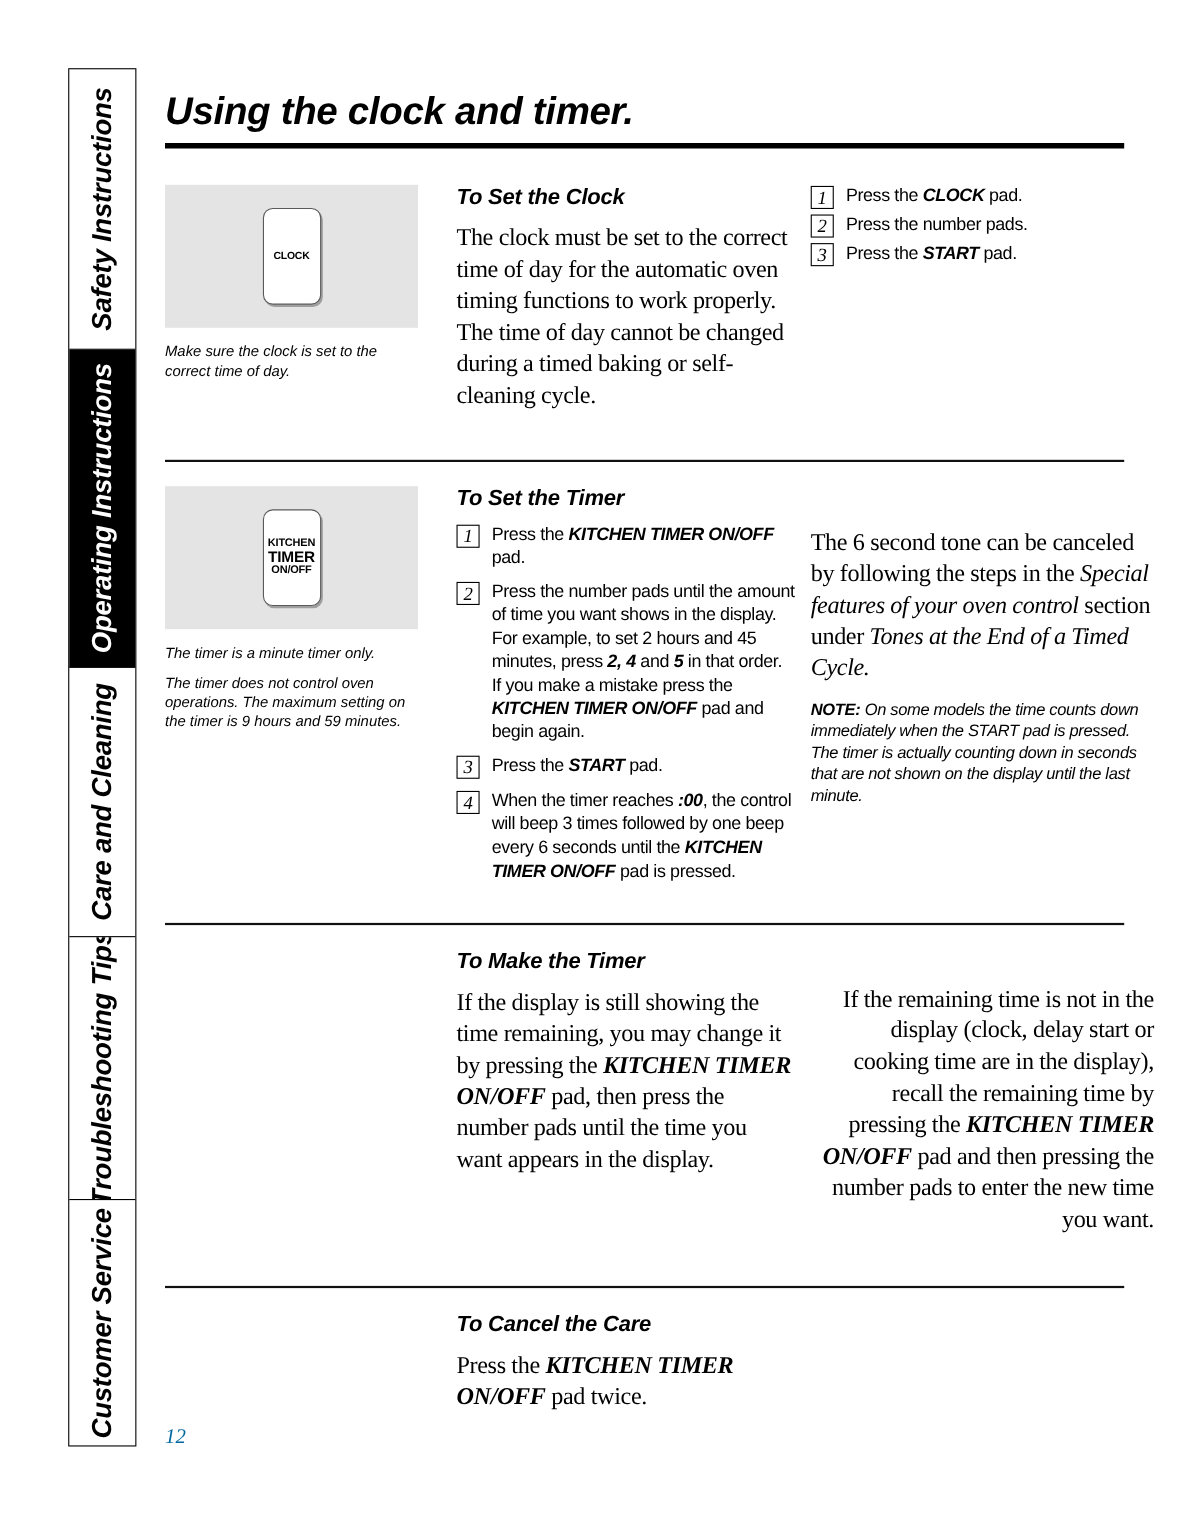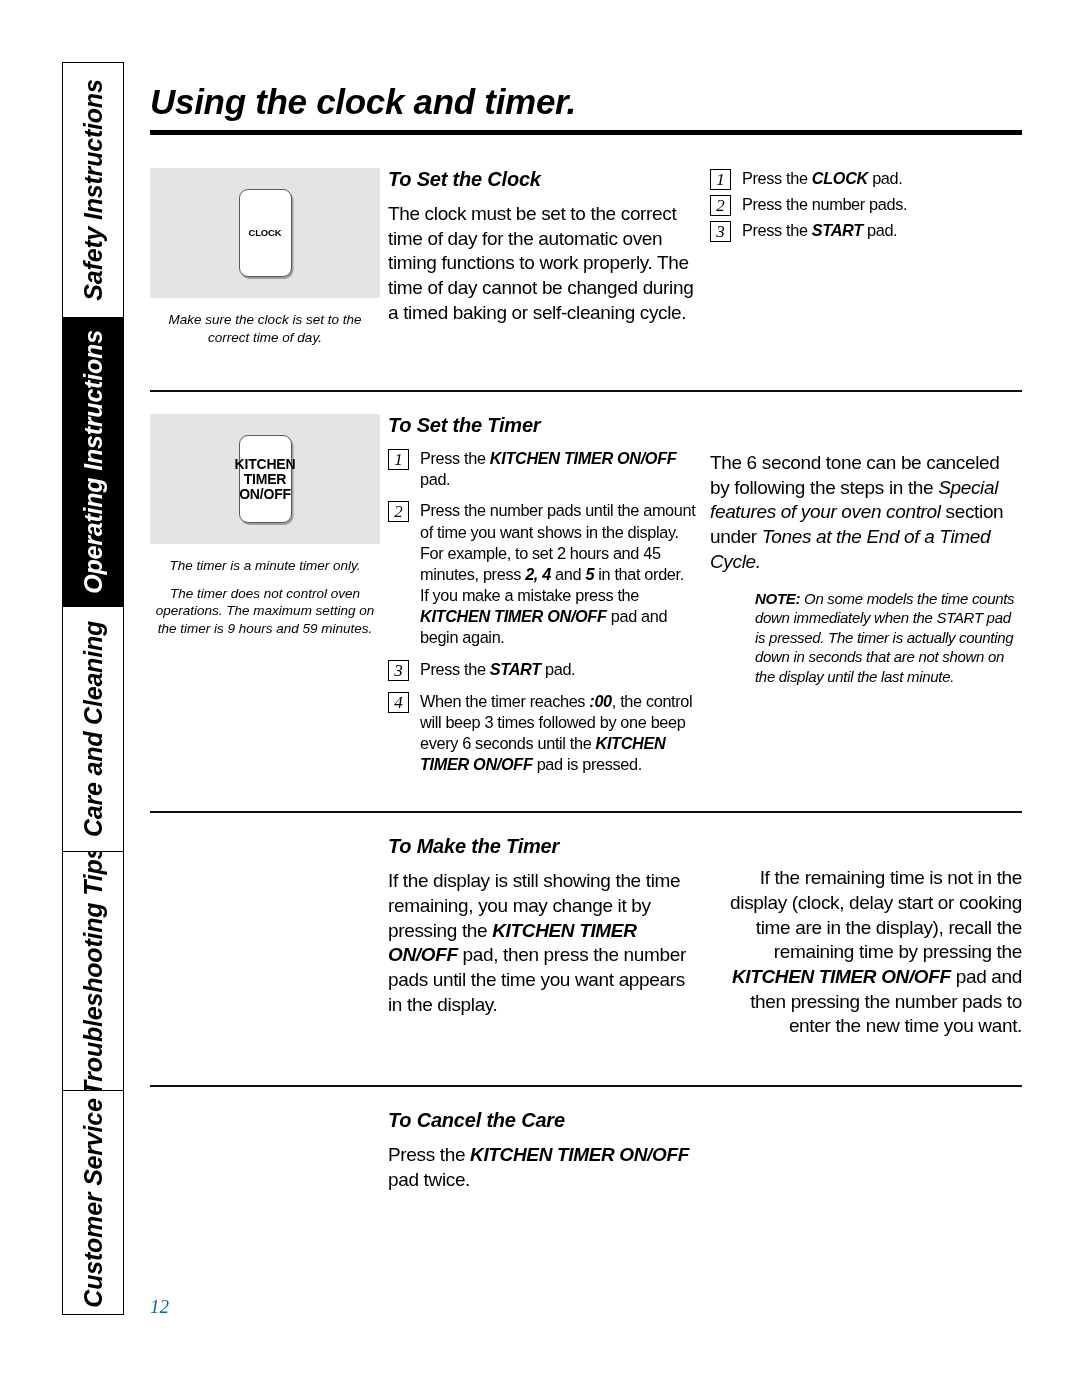--- a/index.html
+++ b/index.html
@@ -80,21 +80,21 @@
     background: #111;
     margin: 0;
   }
 
   
   .row {
     display: flex;
     align-items: flex-start;
   }
   .col-left   { width: 238px; flex: 0 0 238px; padding-right: 8px; box-sizing: border-box; }
-  .col-mid    { width: 322px; flex: 0 0 322px; padding-right: 14px; box-sizing: border-box; }
+  .col-mid    { width: 322px; flex: 0 0 322px; padding-right: 14px; box-sizing: border-box; margin-left: 27px; }
   .col-right  { width: 312px; flex: 0 0 312px; box-sizing: border-box; }
 
   .graphic-box {
     background: #e4e4e4;
     height: 130px;
     display: flex;
     align-items: center;
     justify-content: center;
   }
   .pad {
@@ -112,44 +112,44 @@
   .pad-timer { width: 53px; height: 88px; }
   .pad-line {
     font-family: "Liberation Sans", sans-serif;
     font-weight: bold;
     line-height: 1.06;
     letter-spacing: -0.2px;
     text-align: center;
   }
   .pad-line.small { font-size: 9.5px; }
   .pad-line.big   { font-size: 14px; }
-  .pad-line.tiny  { font-size: 14px; }
+  .pad-line.tiny  { font-size: 10px; }
 
   .caption {
     font-family: "Liberation Sans", sans-serif;
     font-style: italic;
     font-size: 13.5px;
     line-height: 1.30;
     margin-top: 13px;
   }
-  .caption p { margin: 0 0 10px 0; text-align: center; }
+  .caption p { margin: 0 0 10px 0; }
   .caption p:last-child { margin-bottom: 0; }
 
   .heading {
     font-family: "Liberation Sans", sans-serif;
     font-weight: bold;
     font-style: italic;
     font-size: 20px;
     letter-spacing: -0.2px;
     margin: 0 0 11px 0;
   }
 
   .body-text {
-    font-family: Liberation Sans, sans-serif;
-    font-size: 19px;
+    font-family: Liberation Serif, serif;
+    font-size: 22px;
     line-height: 1.30;
     letter-spacing: -0.35px;
   }
   .body-text p { margin: 0 0 12px 0; }
   .body-text p:last-child { margin-bottom: 0; }
 
   .body-text b { font-weight: bold; font-style: italic; }
   .body-text i { font-style: italic; }
   .note-block {
     font-family: "Liberation Sans", sans-serif;
@@ -304,21 +304,21 @@
             <div class="step-num">4</div>
             <div class="step-text"><span>When the timer reaches </span><b>:00</b><span>, the control will beep 3 times followed by one beep every 6 seconds until the </span><b>KITCHEN TIMER ON/OFF</b><span> pad is pressed.</span></div>
           </div>
         </div>
     </div>
 
     <div class="col-right">
       <div class="body-text" style="margin-top:37px;">
         <p id="timer-right-para"><span>The 6 second tone can be canceled by following the steps in the </span><i>Special features of your oven control</i><span> section under </span><i>Tones at the End of a Timed Cycle.</i></p>
       </div>
-      <div class="note-block" style="margin-top:14px;margin-left:45px;">
+      <div class="note-block" style="margin-top:14px;">
         <p id="timer-note" style="margin:0;"><b>NOTE:</b><i> On some models the time counts down immediately when the START pad is pressed. The timer is actually counting down in seconds that are not shown on the display until the last minute.</i></p>
       </div>
     </div>
   </div>
 
   <div class="section-rule" style="margin-top:36px;"></div>
 
   <div class="row" style="margin-top:22px;">
     <div class="col-left"></div>
 

